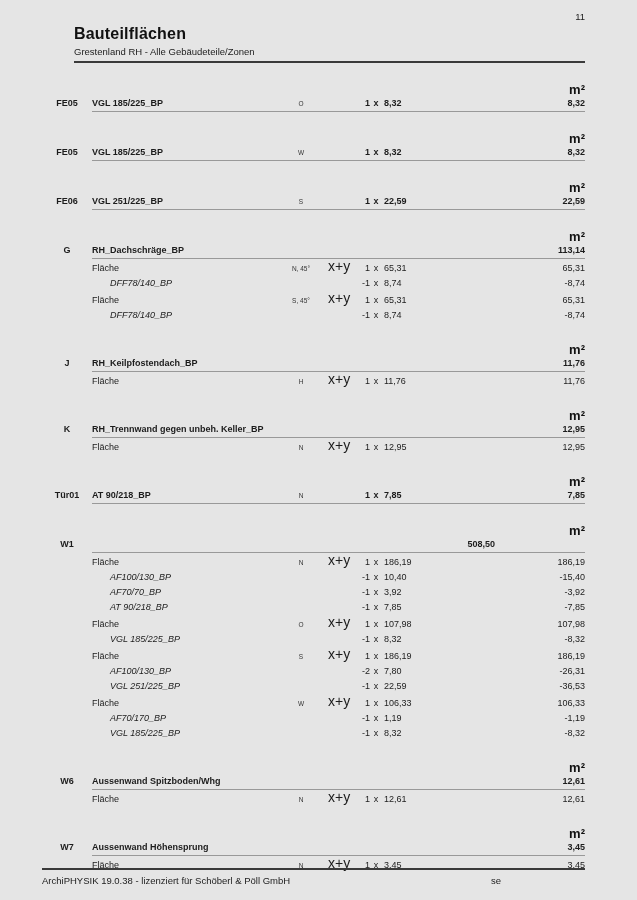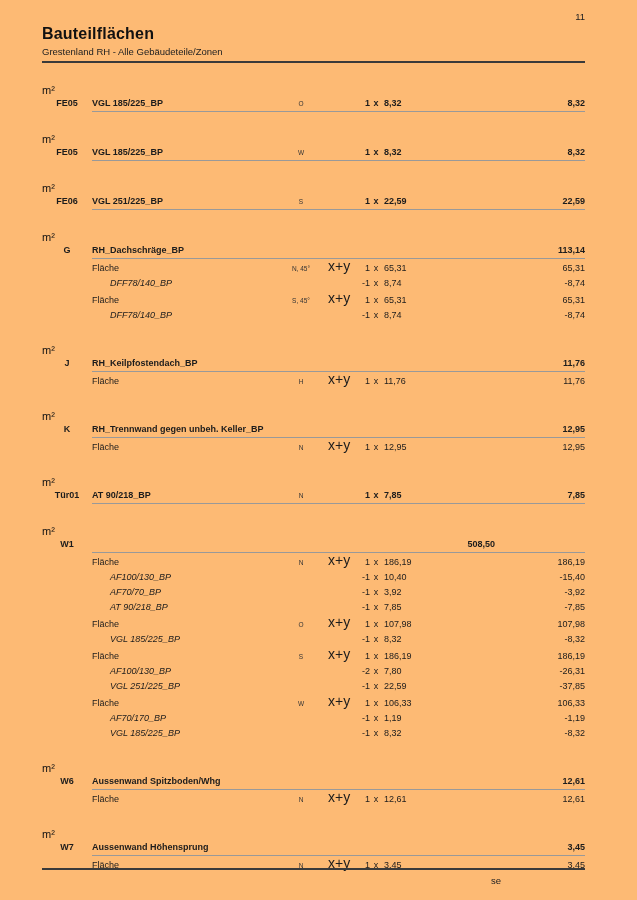--- a/index.html
+++ b/index.html
@@ -2,37 +2,37 @@
 <html><head>
 <meta charset="utf-8">
 <style>
   * { margin:0; padding:0; box-sizing:border-box; }
   html,body { background:#fff; }
   body {
     width:637px; height:900px;
     font-family:"Liberation Sans","DejaVu Sans",sans-serif;
     color:#1c1c1c; position:relative; overflow:hidden;
   }
-  .page { position:absolute; inset:0; background:#fdba74; }
+  .page { position:absolute; inset:0; background:#e5e5e5; }
 
   .page-number {
     position:absolute; top:11px; right:52px;
     font-size:9.5px; color:#222;
   }
 
-  .report-header { padding:25px 52px 0 42px; }
+  .report-header { padding:25px 52px 0 42px;margin-left:32px; }
   .report-title { font-size:16px; font-weight:bold; letter-spacing:.2px; color:#111; }
   .report-subtitle { font-size:9.5px; margin-top:3px; color:#222; }
   .header-rule { border-bottom:2px solid #3a3a3a; margin-top:4px; }
 
   .sections { margin:0 52px 0 42px; }
 
   .section { margin-top:21px; }
   .unit-row {
-    font-size:11px; font-weight:normal;
+    text-align:right; font-size:13px; font-weight:bold;
     height:12px; line-height:12px; color:#111;
   }
 
   .grid {
     display:grid;
     grid-template-columns:50px 185px 48px 28px 17px 12px 1fr 90px;
     align-items:baseline;
   }
   .sec-header { line-height:15px; font-size:9px; }
   .sec-header .c-name, .sec-header .c-count, .sec-header .c-mult,
@@ -354,21 +354,21 @@
   </div>
 
   <div class="grid sub-row">
     <span class="c-code"></span>
     <span class="c-name italic">VGL 251/225_BP</span>
     <span class="c-orient"></span>
     <span class="c-op"></span>
     <span class="c-count">-1</span>
     <span class="c-mult">x</span>
     <span class="c-value">22,59</span>
-    <span class="c-result">-37,85</span>
+    <span class="c-result">-36,53</span>
   </div>
 
   <div class="grid sub-row">
     <span class="c-code"></span>
     <span class="c-name">Fläche</span>
     <span class="c-orient">W</span>
     <span class="c-op">x+y</span>
     <span class="c-count">1</span>
     <span class="c-mult">x</span>
     <span class="c-value">106,33</span>
@@ -449,18 +449,19 @@
     <span class="c-mult">x</span>
     <span class="c-value">3,45</span>
     <span class="c-result">3,45</span>
   </div>
 </div>
   </div>
 </div>
 
   <div class="footer">
     <div class="footer-inner">
+      <span class="footer-left">ArchiPHYSIK 19.0.38 - lizenziert für Schöberl &amp; Pöll GmbH</span>
       <span class="footer-middle">se</span>
       <span class="footer-right">30.05.2022</span>
     </div>
   </div>
 
 </div>
 
 </body></html>

